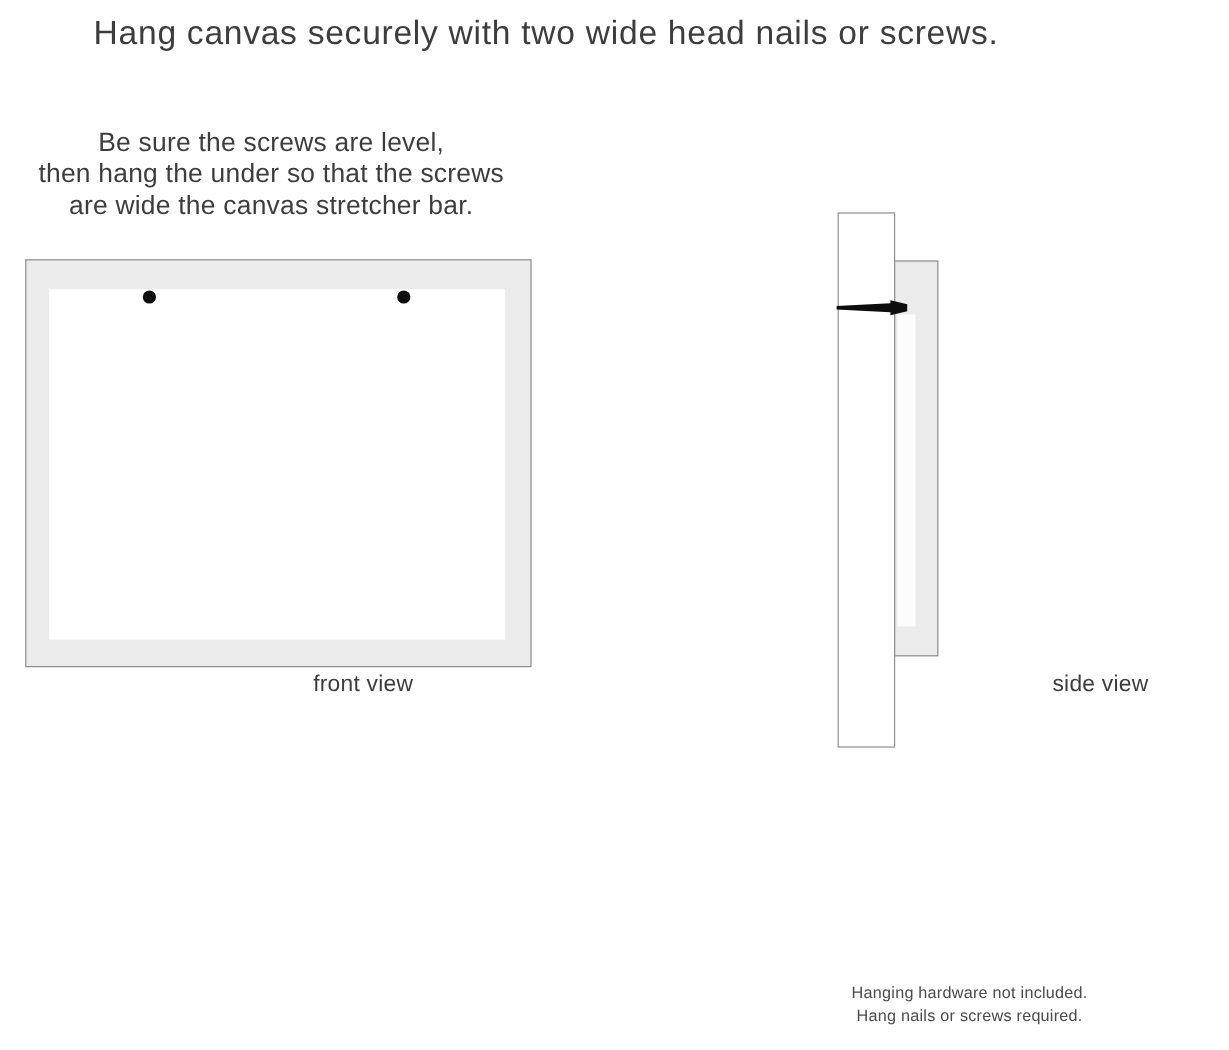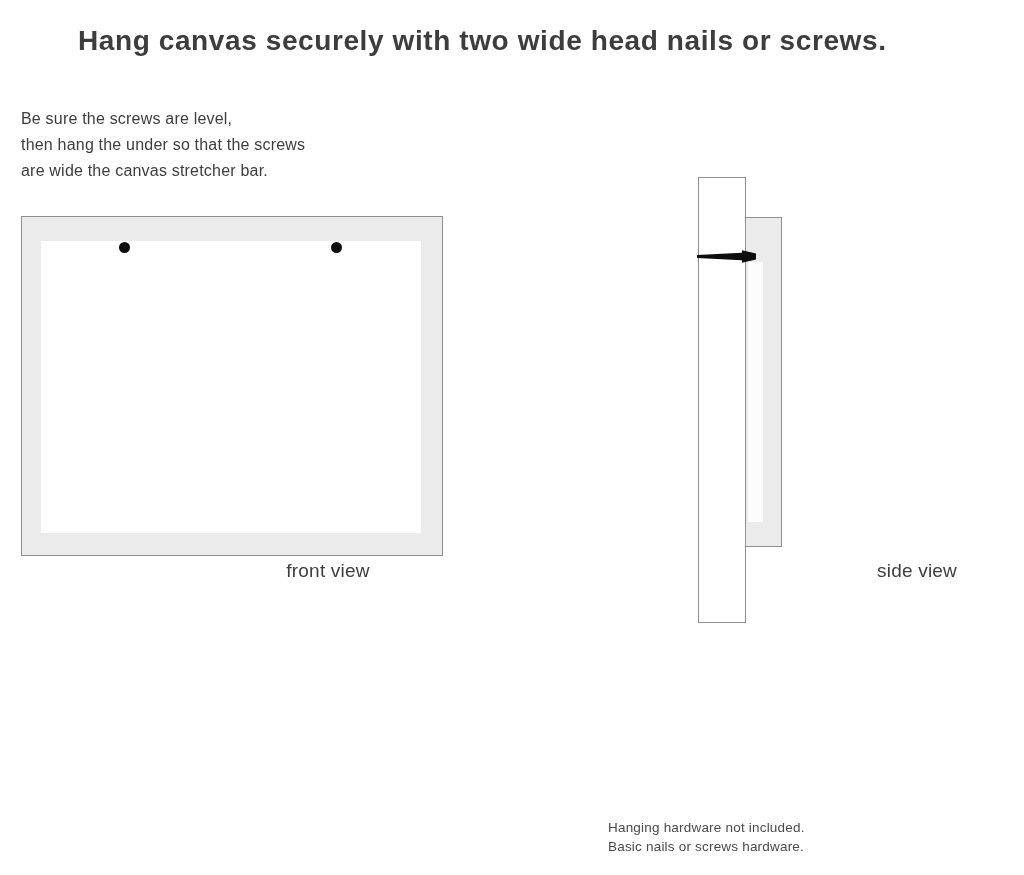--- a/index.html
+++ b/index.html
@@ -19,35 +19,35 @@
   .page {
     position: relative;
     width: 1024px;
     height: 875px;
     background: var(--background);
     overflow: hidden;
   }
   .title {
     position: absolute;
     left: 78px;
-    top: 25px;
+    top: 12px;
     width: 880px;
     font-size: 28px;
-    font-weight: 700;
+    font-weight: 400;
     letter-spacing: 0.6px;
     color: var(--text);
     white-space: nowrap;
   }
   .instruction {
     position: absolute;
-    font-size: 16px;
+    font-size: 22px;
     font-weight: 300;
     line-height: 26px;
     letter-spacing: 0.2px;
-    text-align: left;
+    text-align: center;
     color: var(--text);
   }
   .instruction-left  { left: 21px;  top: 106px; width: 410px; }
   .instruction-right { left: 583px; top: 106px; width: 240px; }
 
   
   .front-view {
     position: absolute;
     left: 21px;
     top: 216px;
@@ -75,24 +75,24 @@
   .nail-dot-right { left: 309px; top: 25px; }
 
   .view-label {
     position: absolute;
     font-size: 19px;
     font-weight: 300;
     letter-spacing: 0.2px;
     color: var(--text);
   }
   .front-view-label {
-    left: 228px;
+    left: 261px;
     top: 560px;
     width: 200px;
-    text-align: center;
+    text-align: left;
   }
   .side-view-label {
     left: 757px;
     top: 560px;
     width: 200px;
     text-align: right;
   }
 
   
   .side-view {
@@ -137,21 +137,21 @@
     width: 63px;
     height: 17px;
     z-index: 3;
   }
 
   .footnote {
     position: absolute;
     right: 16px;
     top: 818px;
     width: 400px;
-    text-align: left;
+    text-align: center;
     font-size: 13.5px;
     font-weight: 300;
     line-height: 19px;
     letter-spacing: 0.2px;
     color: var(--muted-text);
   }
 </style>
 </head>
 <body>
 
@@ -181,16 +181,16 @@
     </div>
     <div class="side-wall-bar"></div>
     <svg class="side-nail-svg" viewBox="0 0 63 17">
       <polygon points="0,7 45,4.8 45,2.2 59,5.6 59,11.4 45,14.8 45,12.2 0,10" fill="var(--nail)"></polygon>
     </svg>
   </div>
   <div class="view-label side-view-label">side view</div>
 
   <div class="footnote">
     <div>Hanging hardware not included.</div>
-    <div>Basic nails or screws hardware.</div>
+    <div>Hang nails or screws required.</div>
   </div>
 
 </div>
 
 </body></html>

